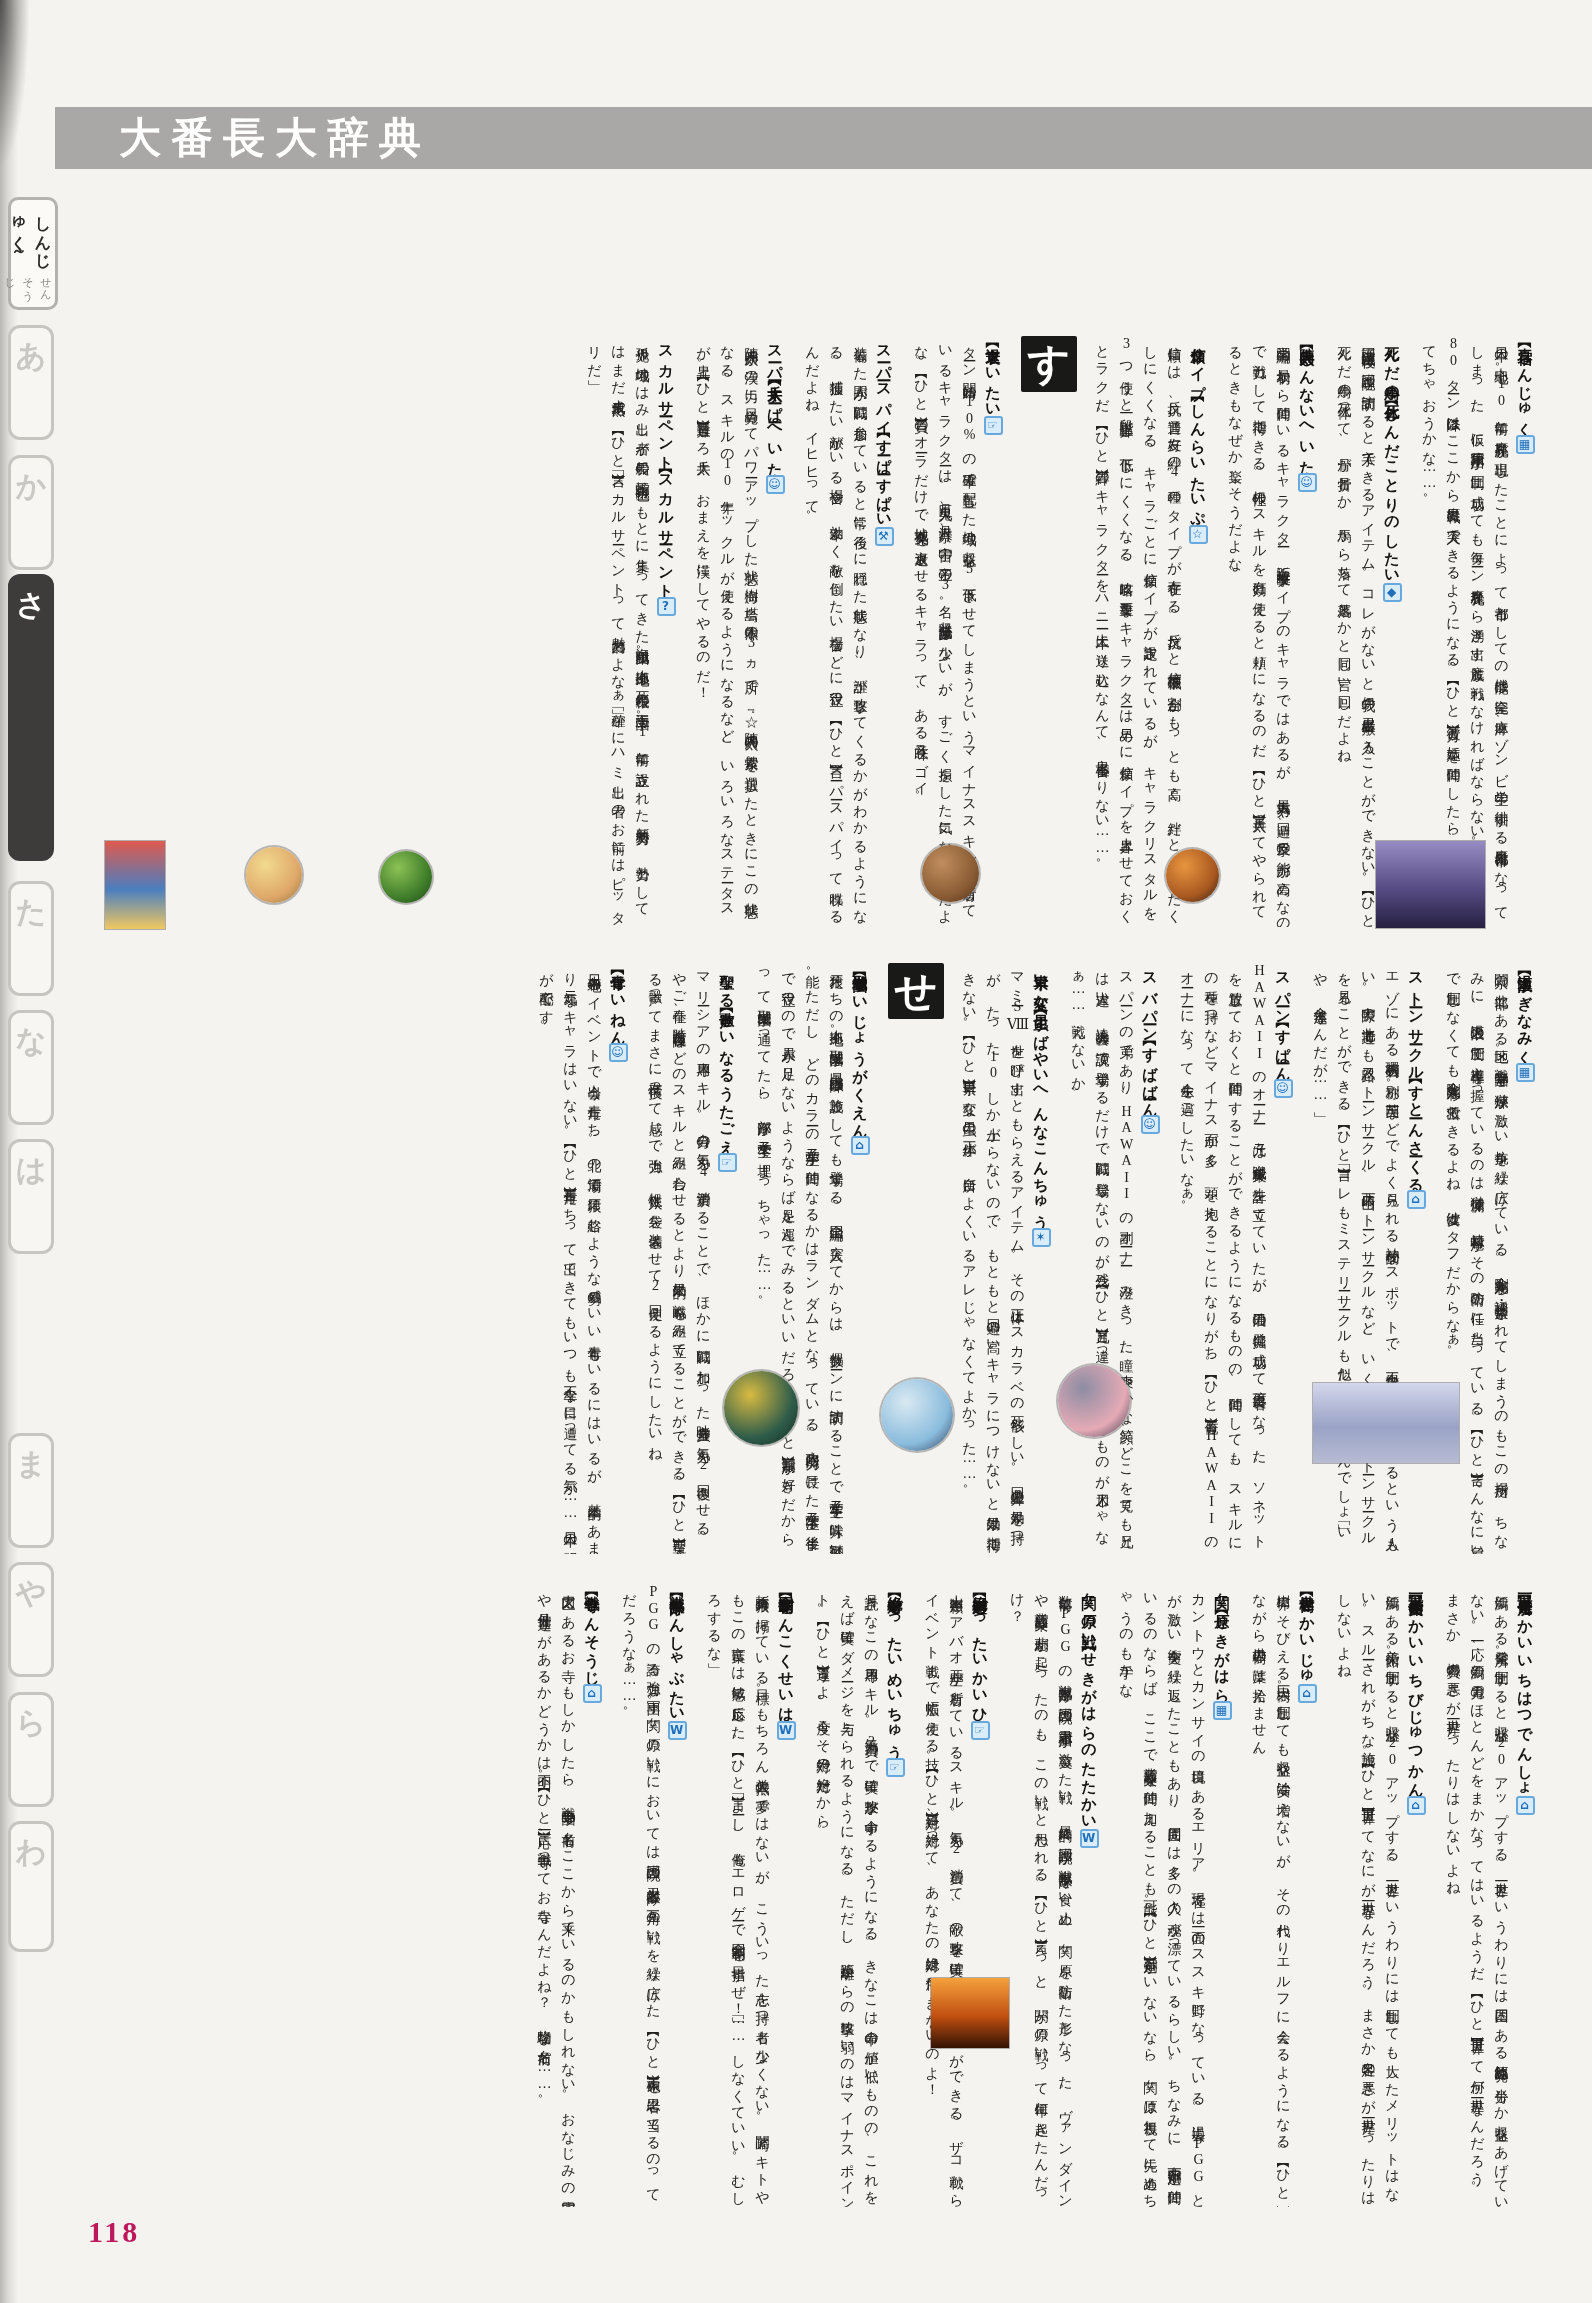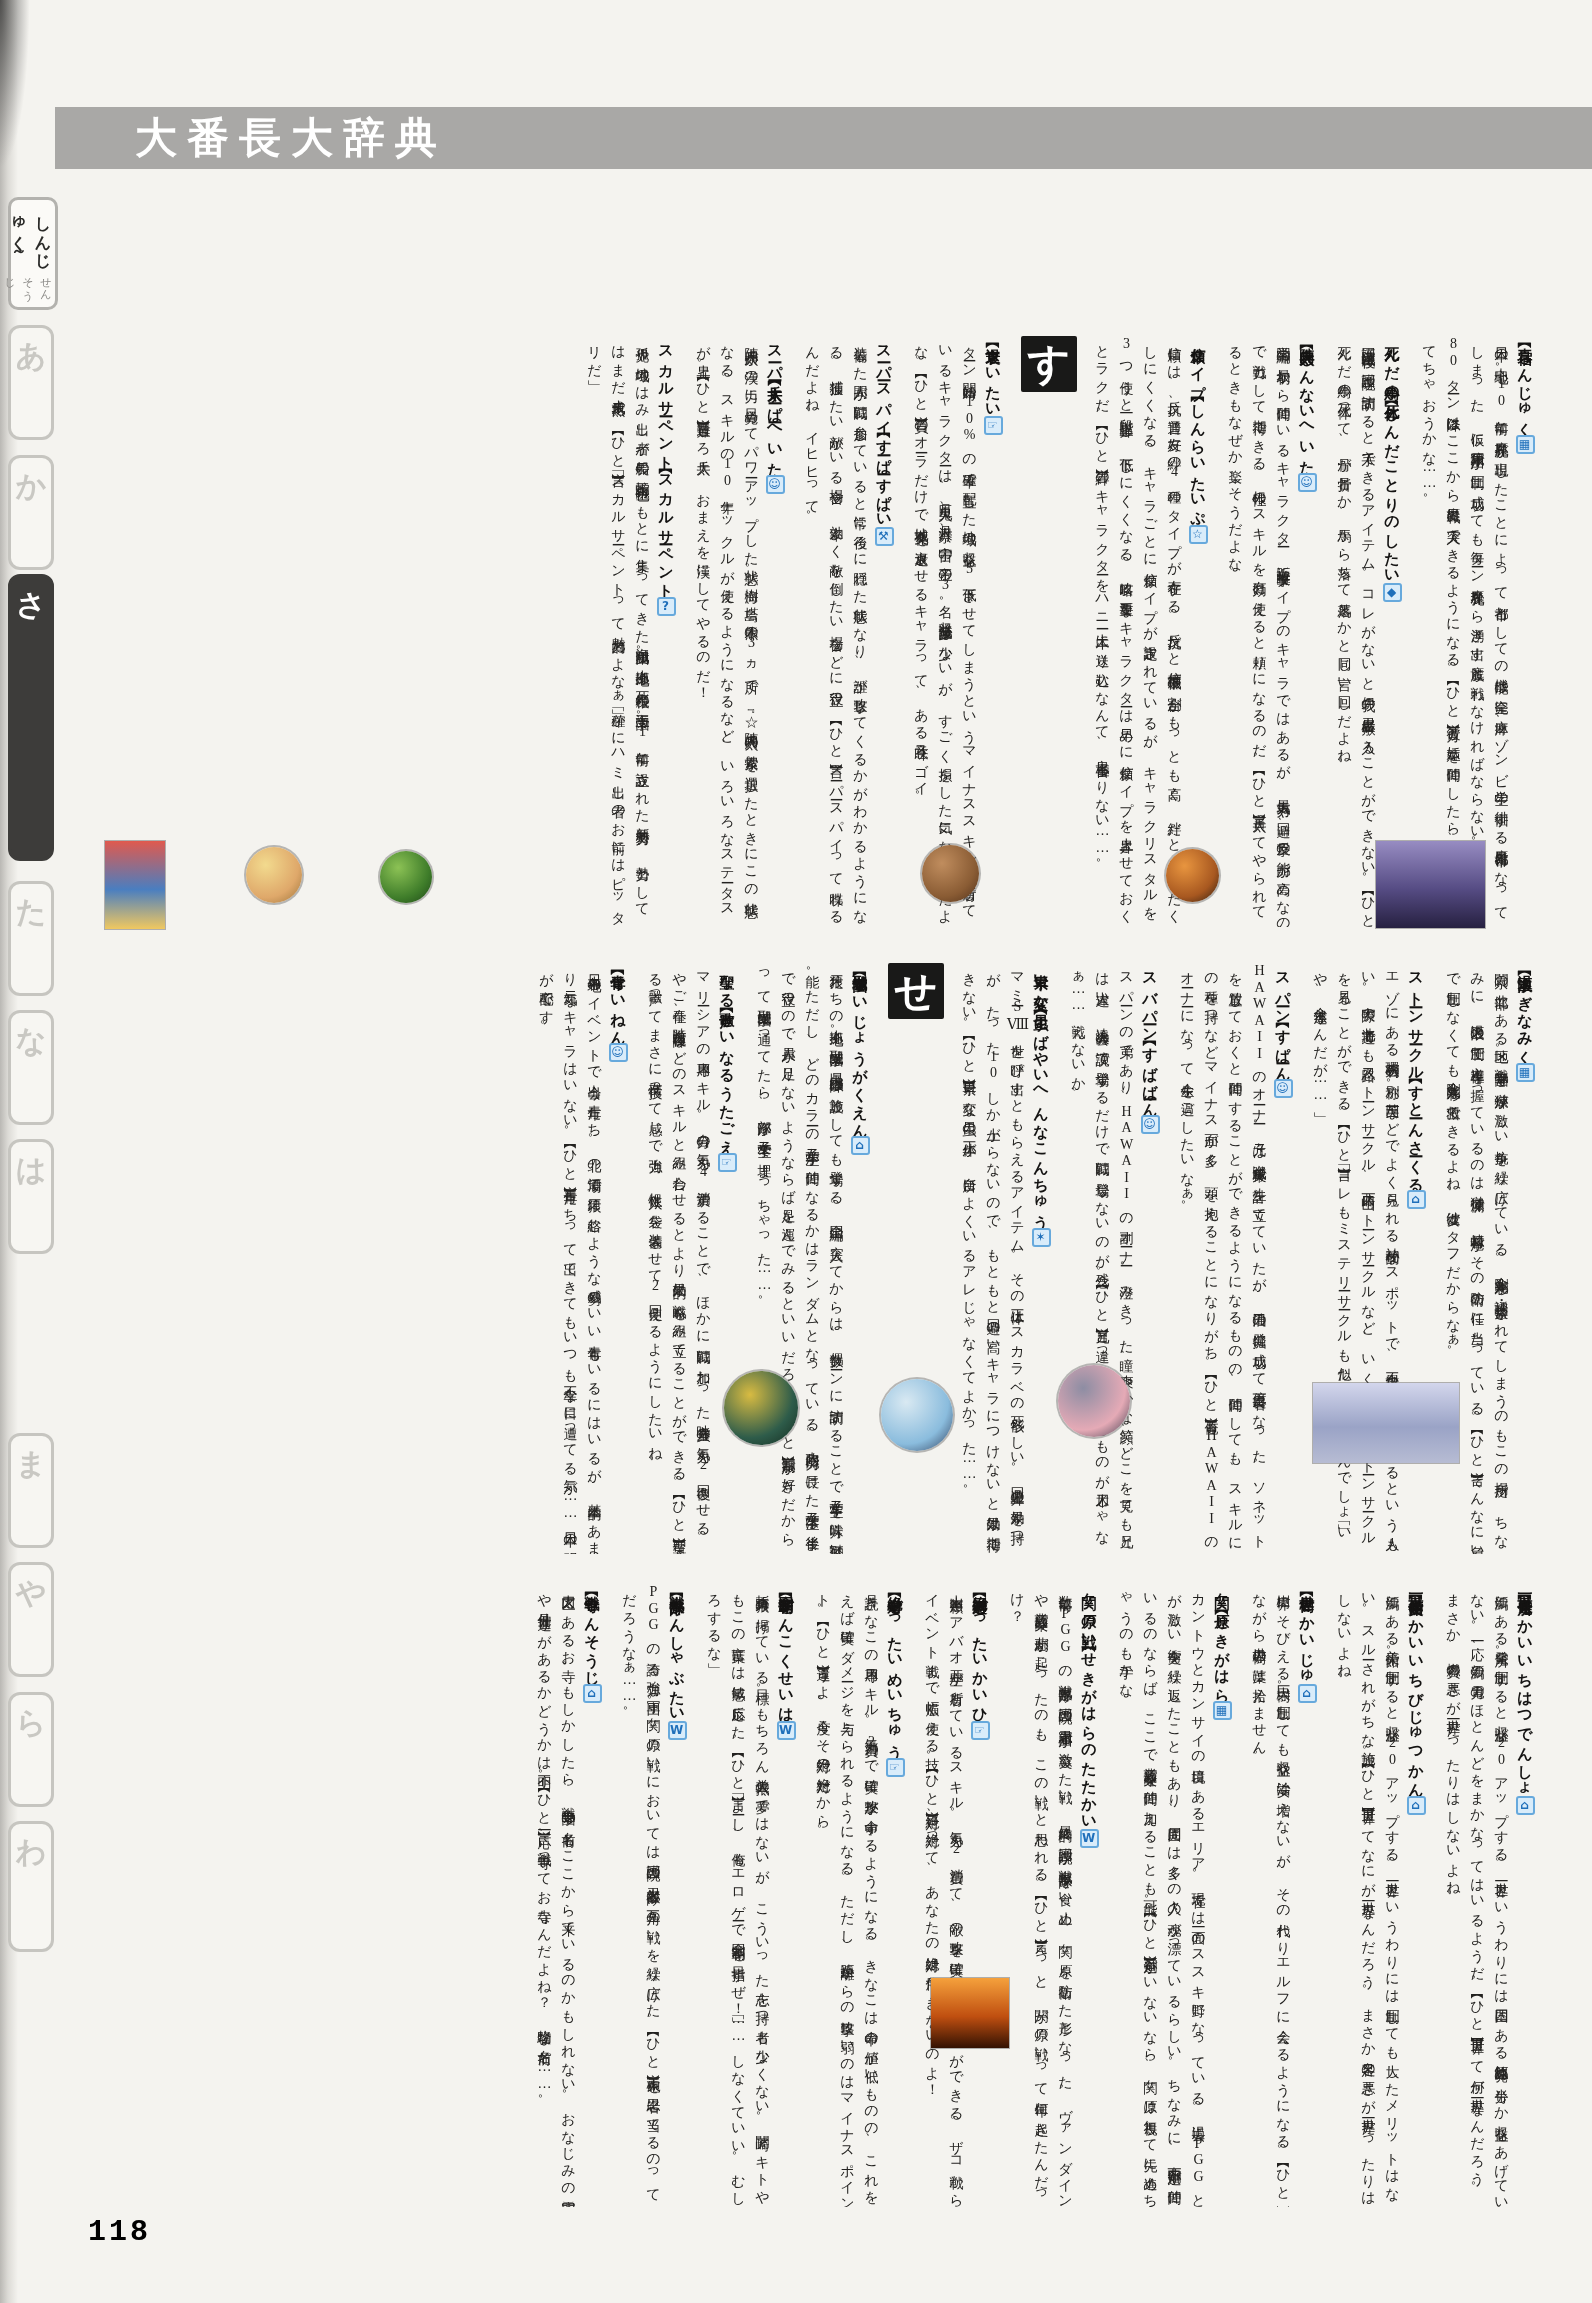--- a/index.html
+++ b/index.html
@@ -16,21 +16,21 @@
   .corner-shadow{position:absolute;left:0;top:0;width:30px;height:169px;
     background:radial-gradient(ellipse at 0% 0%,#161616 0%,rgba(0,0,0,0) 70%);
     opacity:.65;pointer-events:none;}
 
   
   .header-bar{position:absolute;left:55px;right:0;top:107px;height:62px;
     background:#a9a8a6;display:flex;align-items:center;}
   .header-bar .title{
     font-family:"Liberation Sans","DejaVu Sans",sans-serif;
     font-weight:bold;font-size:42px;color:#ffffff;letter-spacing:10px;
-    padding-left:64px;line-height:1;margin-left:16px;}
+    padding-left:64px;line-height:1;}
 
   
   .tab{position:absolute;left:8px;width:46px;border:3px solid #c6c5c0;
     border-radius:12px;background:#f7f6f2;color:#c9c8c3;
     font-family:"Liberation Sans","DejaVu Sans",sans-serif;
     font-weight:bold;font-size:30px;text-align:center;
     box-sizing:border-box;padding-top:8px;}
   .tab.active{background:#3d3c3a;border-color:#3d3c3a;color:#ffffff;}
   .range-tab{position:absolute;left:8px;top:197px;width:50px;height:113px;
     border:3px solid #b3b2ae;border-radius:10px;background:#fbfaf7;
@@ -57,22 +57,22 @@
     font-family:"Liberation Sans",sans-serif;font-weight:bold;font-size:42px;
     display:flex;align-items:center;justify-content:center;
     margin-block-end:16px;border-radius:2px;}
   .sec span{writing-mode:horizontal-tb;}
 
   
   .photo{position:absolute;box-shadow:0 0 0 1px rgba(90,90,90,.45);}
   .photo.circle{border-radius:50%;box-shadow:0 0 0 2px rgba(120,120,120,.5);}
 
   .page-number{position:absolute;left:88px;top:2215px;
-    font-family:Liberation Mono, monospace;
-    font-weight:bold;font-size:30px;letter-spacing:3px;color:#000000;}
+    font-family:Liberation Serif, serif;
+    font-weight:bold;font-size:30px;letter-spacing:3px;color:#be185d;}
 </style>
 </head>
 <body>
 
 <div class="edge-l"></div>
 <div class="corner-shadow"></div>
 
 <div class="header-bar">
   <div class="title">大番長大辞典</div>
 </div>

